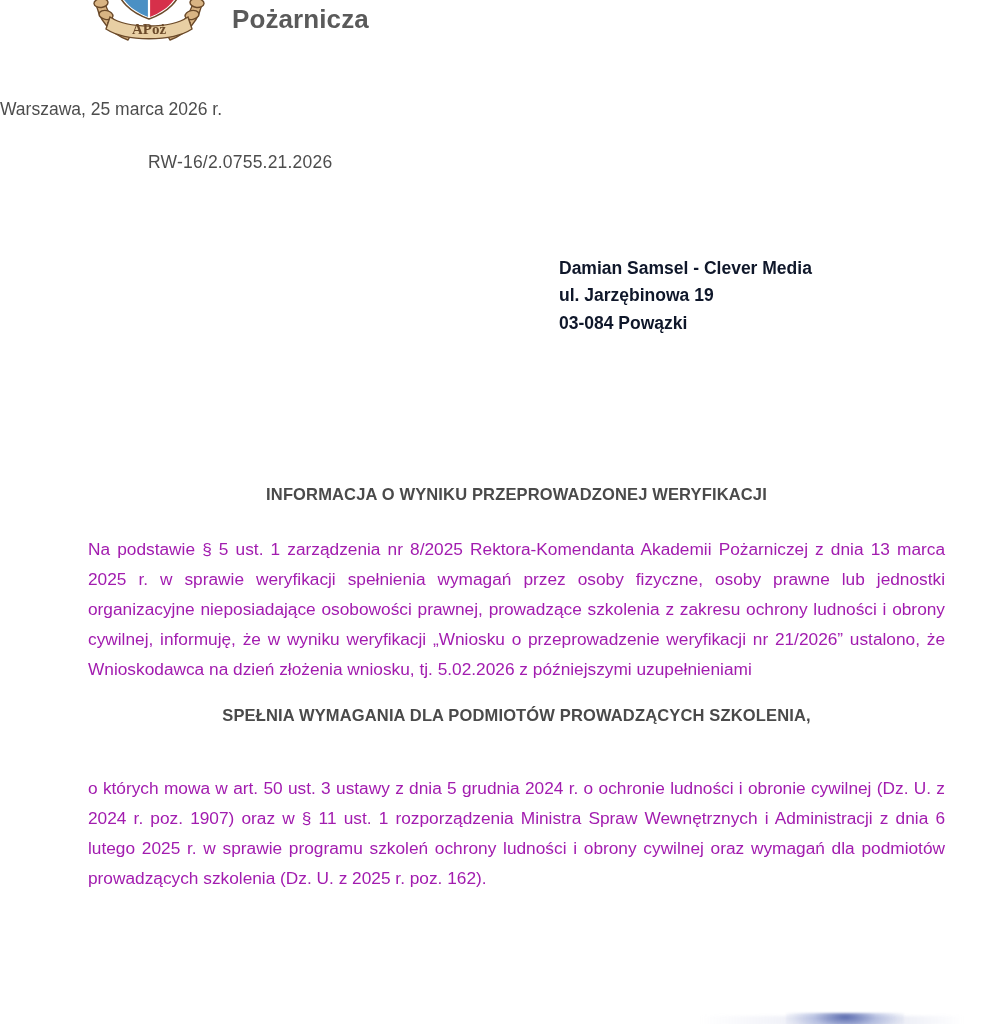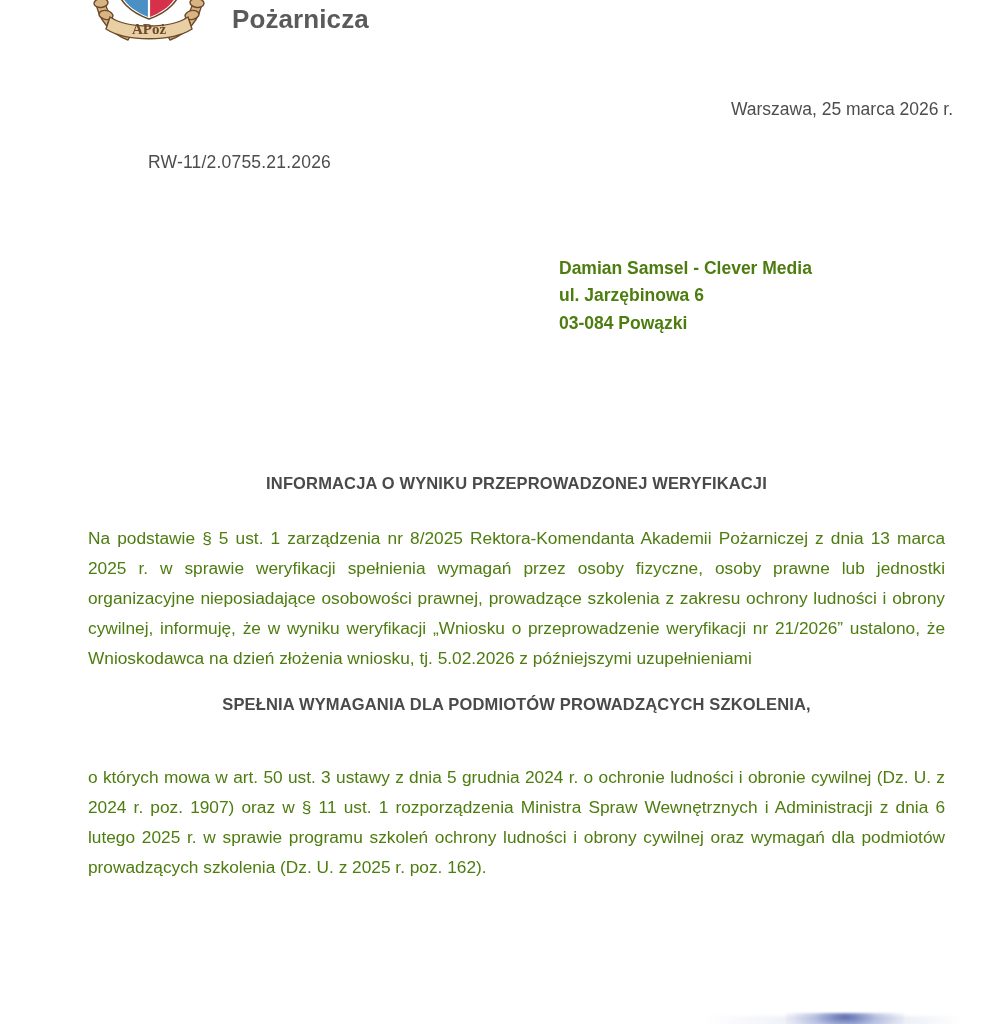--- a/index.html
+++ b/index.html
@@ -46,72 +46,70 @@
     white-space: pre-line;
     padding-top: 2px;
   }
 
   
   #place-date {
     position: absolute;
     top: 99px;
     left: 0;
     width: 945px;
-    text-align: right;
     font-size: 17.5px;
     color: #4d4d4d;
-    margin-left: 8px;
   }
 
   
   #reference-number {
     position: absolute;
     top: 152px;
     left: 148px;
     font-size: 17.5px;
     color: #4d4d4d;
     letter-spacing: .2px;
   }
 
   
   #addressee {
     position: absolute;
     top: 255px;
     left: 559px;
     font-size: 17.5px;
     font-weight: bold;
-    color: #4d7c0f;
+    color: #0f172a;
     line-height: 1.56;
   }
   #addressee div { white-space: nowrap; }
 
   
   #document-body {
     position: absolute;
     top: 470px;
     left: 88px;
     width: 857px;
   }
 
   .doc-heading {
     text-align: center;
     font-size: 16.5px;
     font-weight: bold;
     color: #4a4a4a;
     letter-spacing: .15px;
   }
 
-  #verification-title { margin: 4px; }
+  #verification-title { margin: 15px; }
 
   .doc-paragraph {
     text-align: justify;
     text-justify: inter-word;
     font-size: 17.3px;
     line-height: 30px;
-    color: #4d7c0f;
+    color: #a21caf;
     margin: 0;
   }
 
   #intro-paragraph { margin-top: 30px; }
 
   #compliance-statement { margin-top: 22px; }
 
   #legal-basis-paragraph { margin-top: 48px; }
 
   
@@ -174,25 +172,25 @@
       <text x="61" y="79" text-anchor="middle" font-family="'Liberation Serif', serif" font-size="15" font-weight="bold" fill="#6b4a2a">APoż</text>
     </svg>
   </div>
 
   <div id="letterhead-title">Akademia
 Pożarnicza</div>
 </div>
 
 <div id="place-date">Warszawa, 25 marca 2026 r.</div>
 
-<div id="reference-number">RW-11/2.0755.21.2026</div>
+<div id="reference-number">RW-16/2.0755.21.2026</div>
 
 <div id="addressee">
   <div>Damian Samsel - Clever Media</div>
-  <div>ul. Jarzębinowa 6</div>
+  <div>ul. Jarzębinowa 19</div>
   <div>03-084 Powązki</div>
 </div>
 
 <div id="document-body">
 
   <p id="verification-title" class="doc-heading">INFORMACJA O WYNIKU PRZEPROWADZONEJ WERYFIKACJI</p>
 
   <p id="intro-paragraph" class="doc-paragraph">Na podstawie § 5 ust. 1 zarządzenia nr 8/2025 Rektora-Komendanta Akademii Pożarniczej z dnia 13 marca 2025 r. w sprawie weryfikacji spełnienia wymagań przez osoby fizyczne, osoby prawne lub jednostki organizacyjne nieposiadające osobowości prawnej, prowadzące szkolenia z zakresu ochrony ludności i obrony cywilnej, informuję, że w wyniku weryfikacji „Wniosku o przeprowadzenie weryfikacji nr 21/2026” ustalono, że Wnioskodawca na dzień złożenia wniosku, tj. 5.02.2026 z późniejszymi uzupełnieniami</p>
 
   <p id="compliance-statement" class="doc-heading">SPEŁNIA WYMAGANIA DLA PODMIOTÓW PROWADZĄCYCH SZKOLENIA,</p>

